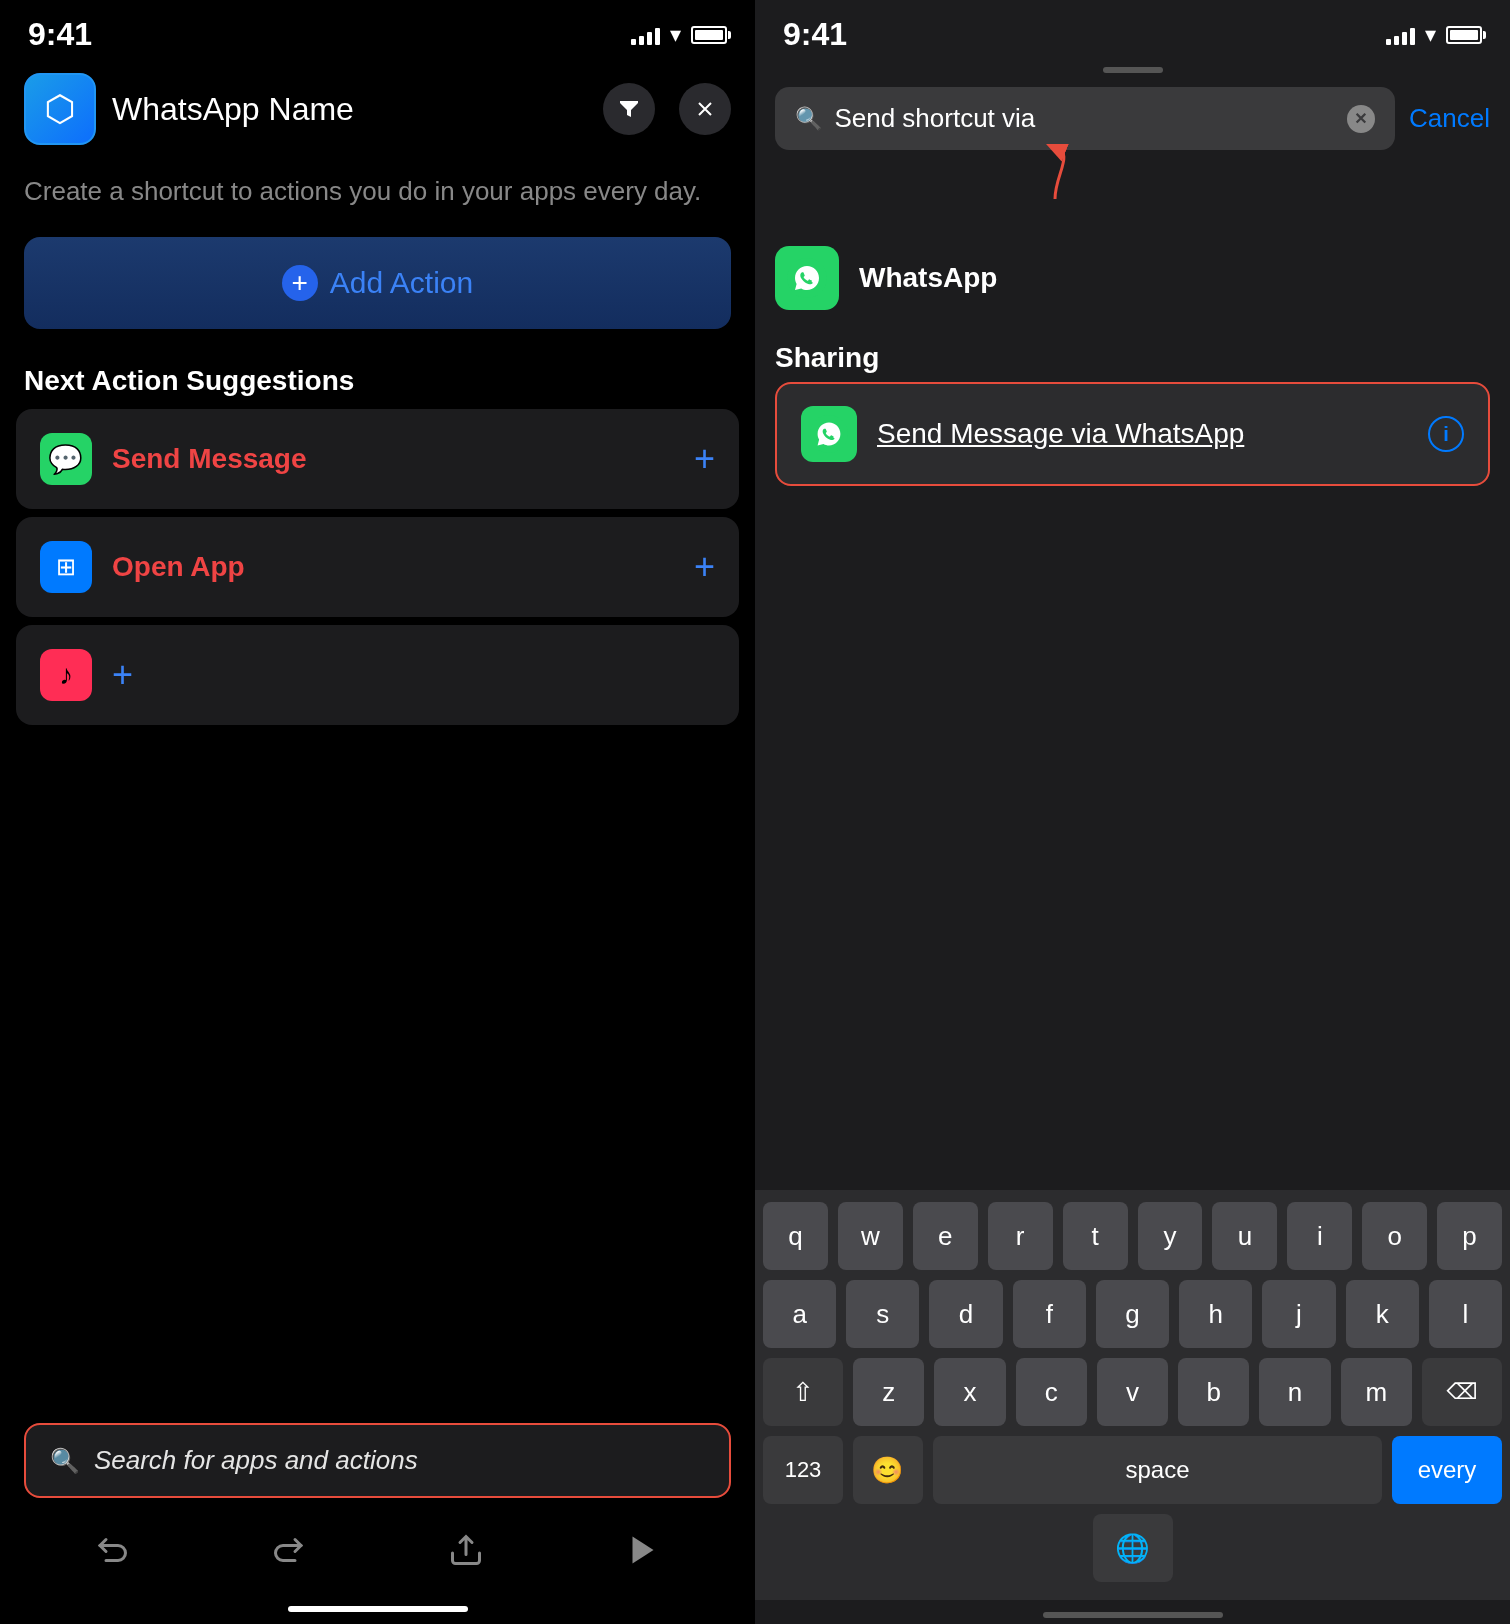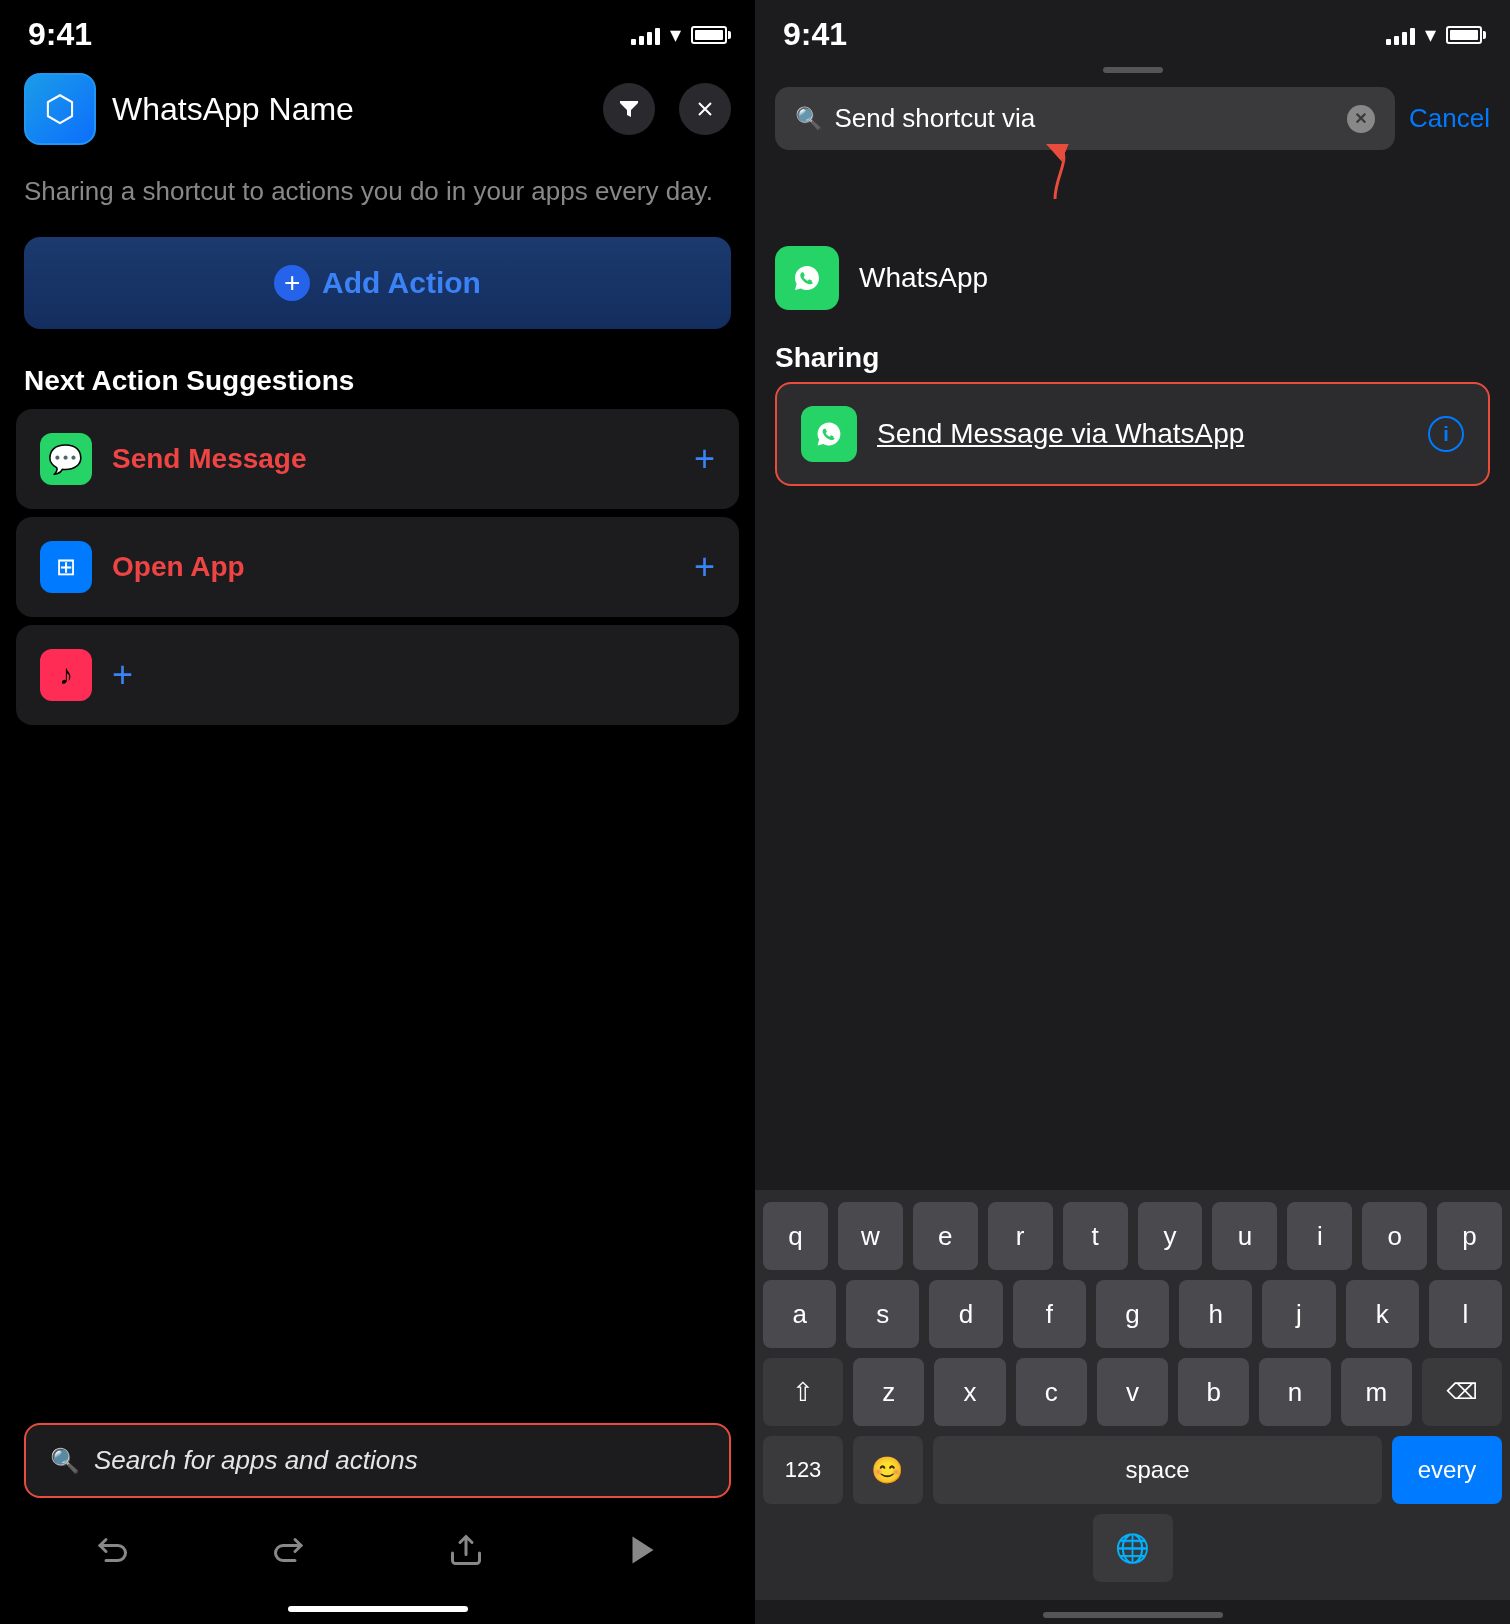--- a/index.html
+++ b/index.html
@@ -153,21 +153,21 @@
       display: flex;
       align-items: center;
       justify-content: center;
       font-size: 28px;
       color: #fff;
       font-weight: 300;
     }
     .add-action-label {
       color: #3b82f6;
       font-size: 30px;
-      font-weight: 700;
+      font-weight: 400;
     }
 
     .suggestions-title {
       color: #fff;
       font-size: 28px;
       font-weight: 600;
       padding: 16px 24px 12px 24px;
     }
 
     .suggestion-list {
@@ -355,21 +355,21 @@
       height: 64px;
       border-radius: 14px;
       background: #25d366;
       display: flex;
       align-items: center;
       justify-content: center;
     }
     .whatsapp-app-label {
       color: #fff;
       font-size: 28px;
-      font-weight: 400;
+      font-weight: 700;
     }
 
     .section-header {
       color: #fff;
       font-size: 28px;
       font-weight: 700;
       padding: 14px 20px 8px 20px;
     }
 
     .action-result-row {
@@ -507,21 +507,21 @@
         </svg>
     </div>
     <div class="header-btn">
       <svg viewBox="0 0 24 24">
           <path d="M18 6L6 18M6 6l12 12" stroke="#fff" stroke-width="2" fill="none"></path>
         </svg>
     </div>
   </div>
 
   <div class="app-title-row">
-    <p class="app-subtitle">Sharing a shortcut to actions you do in your apps every day.</p>
+    <p class="app-subtitle">Create a shortcut to actions you do in your apps every day.</p>
   </div>
 
   <div class="add-action-btn">
     <div class="add-action-plus">+</div>
     <span class="add-action-label">Add Action</span>
   </div>
 
   <div class="suggestions-title">Next Action Suggestions</div>
 
   <div class="suggestion-list">

